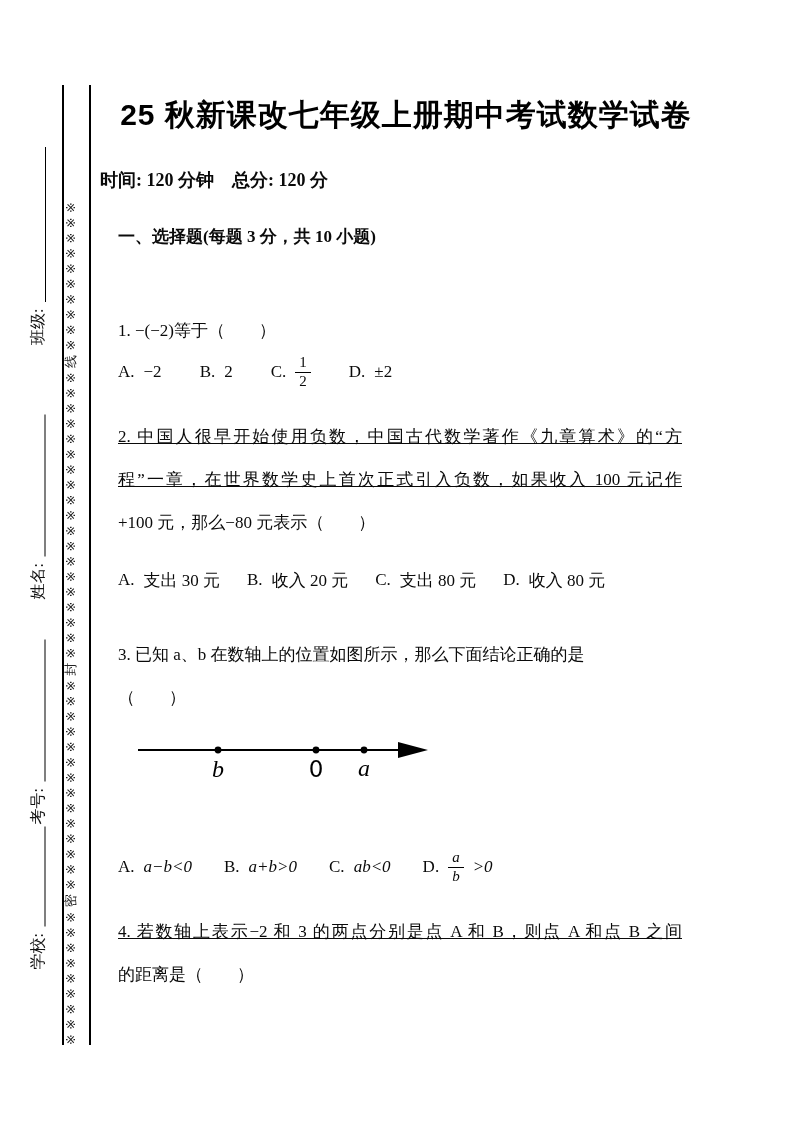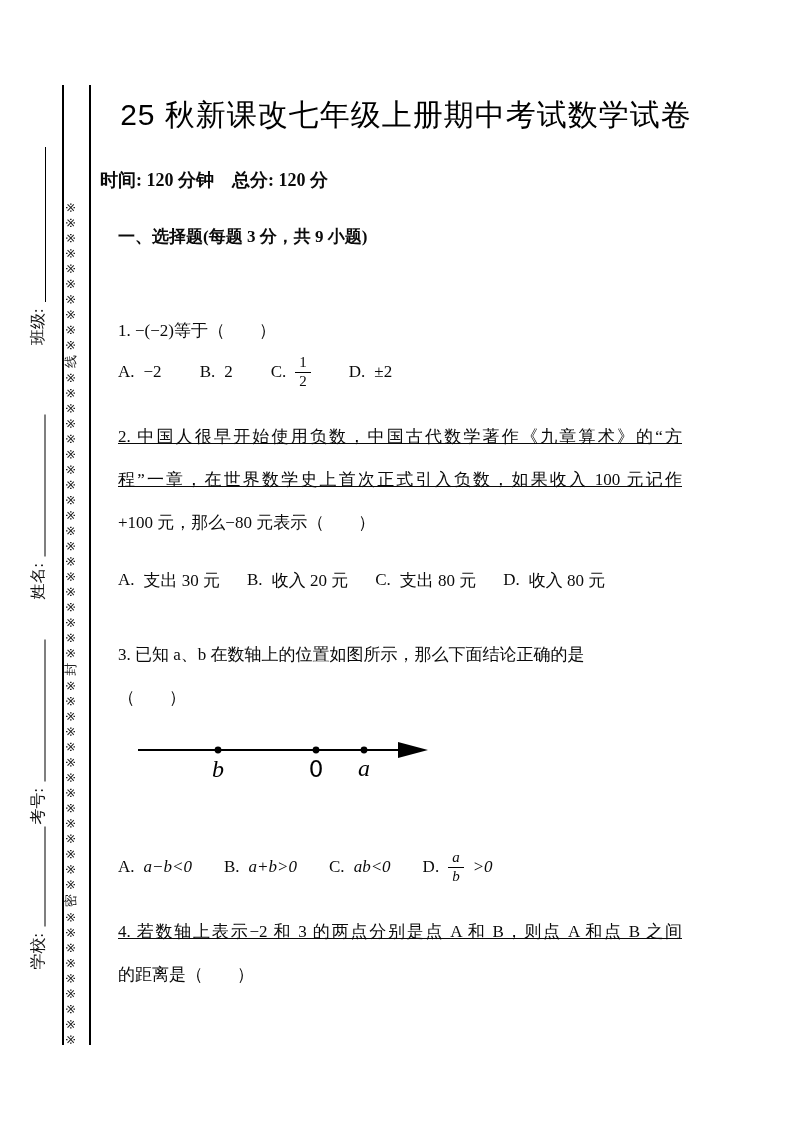--- a/index.html
+++ b/index.html
@@ -15,21 +15,21 @@
     font-family:"DejaVu Sans","Liberation Sans",sans-serif;
   }
   .vfield{
     position:absolute;height:24px;display:flex;align-items:center;gap:7px;
     transform:rotate(-90deg);font-size:16px;white-space:nowrap;color:#111;
   }
   .vfield .blank{flex:1;height:15px;border-bottom:1.7px solid #000;}
   
   .abs{position:absolute;}
   .title{
-    width:632px;text-align:center;font-size:30px;font-weight:400;line-height:38px;
+    width:632px;text-align:center;font-size:30px;font-weight:700;line-height:38px;
     font-family:"Liberation Sans","DejaVu Sans",sans-serif;letter-spacing:1px;color:#000;
   }
   .meta{width:628px;font-size:18px;font-weight:600;line-height:26px;}
   .heading{font-size:17px;font-weight:600;line-height:26px;}
   .qline{font-size:17px;line-height:26px;white-space:nowrap;margin-top:36px;}
   .qblock{width:564px;font-size:17px;line-height:43px;}
   .qblock .jline{text-align:justify;text-align-last:justify;text-decoration:underline;}
   .opt-row{display:flex;align-items:center;font-size:17px;white-space:nowrap;}
   .opt{display:inline-flex;align-items:center;gap:9px;}
   .frac{display:inline-flex;flex-direction:column;align-items:center;font-size:15px;line-height:1.15;}
@@ -61,21 +61,21 @@
     <span class="blank"></span>
   </div>
 
   <div class="vline" style="left:62px;top:85px;height:960px;"></div>
   <div class="vline" style="left:89px;top:85px;height:960px;"></div>
   <div class="seal-text" style="left:-405px;top:552px;width:960px;height:26px;">※※※※※※※※※密※※※※※※※※※※※※※※封※※※※※※※※※※※※※※※※※※※线※※※※※※※※※※</div>
 
   <div class="abs title" style="left:90px;top:96px;">25 秋新课改七年级上册期中考试数学试卷</div>
   <div class="abs meta" style="left:100px;top:167px;">时间: 120 分钟　总分: 120 分</div>
 
-  <div class="abs heading" style="left:118px;top:224px;">一、选择题(每题 3 分，共 9 小题)</div>
+  <div class="abs heading" style="left:118px;top:224px;">一、选择题(每题 3 分，共 10 小题)</div>
 
   <div class="abs qline" style="left:118px;top:282px;">1. −(−2)等于（　　）</div>
   <div class="abs opt-row" style="left:118px;top:344px;height:56px;gap:38px;">
     <span class="opt">
       <span>A.</span>
       <span>−2</span>
     </span>
     <span class="opt">
       <span>B.</span>
       <span>2</span>

